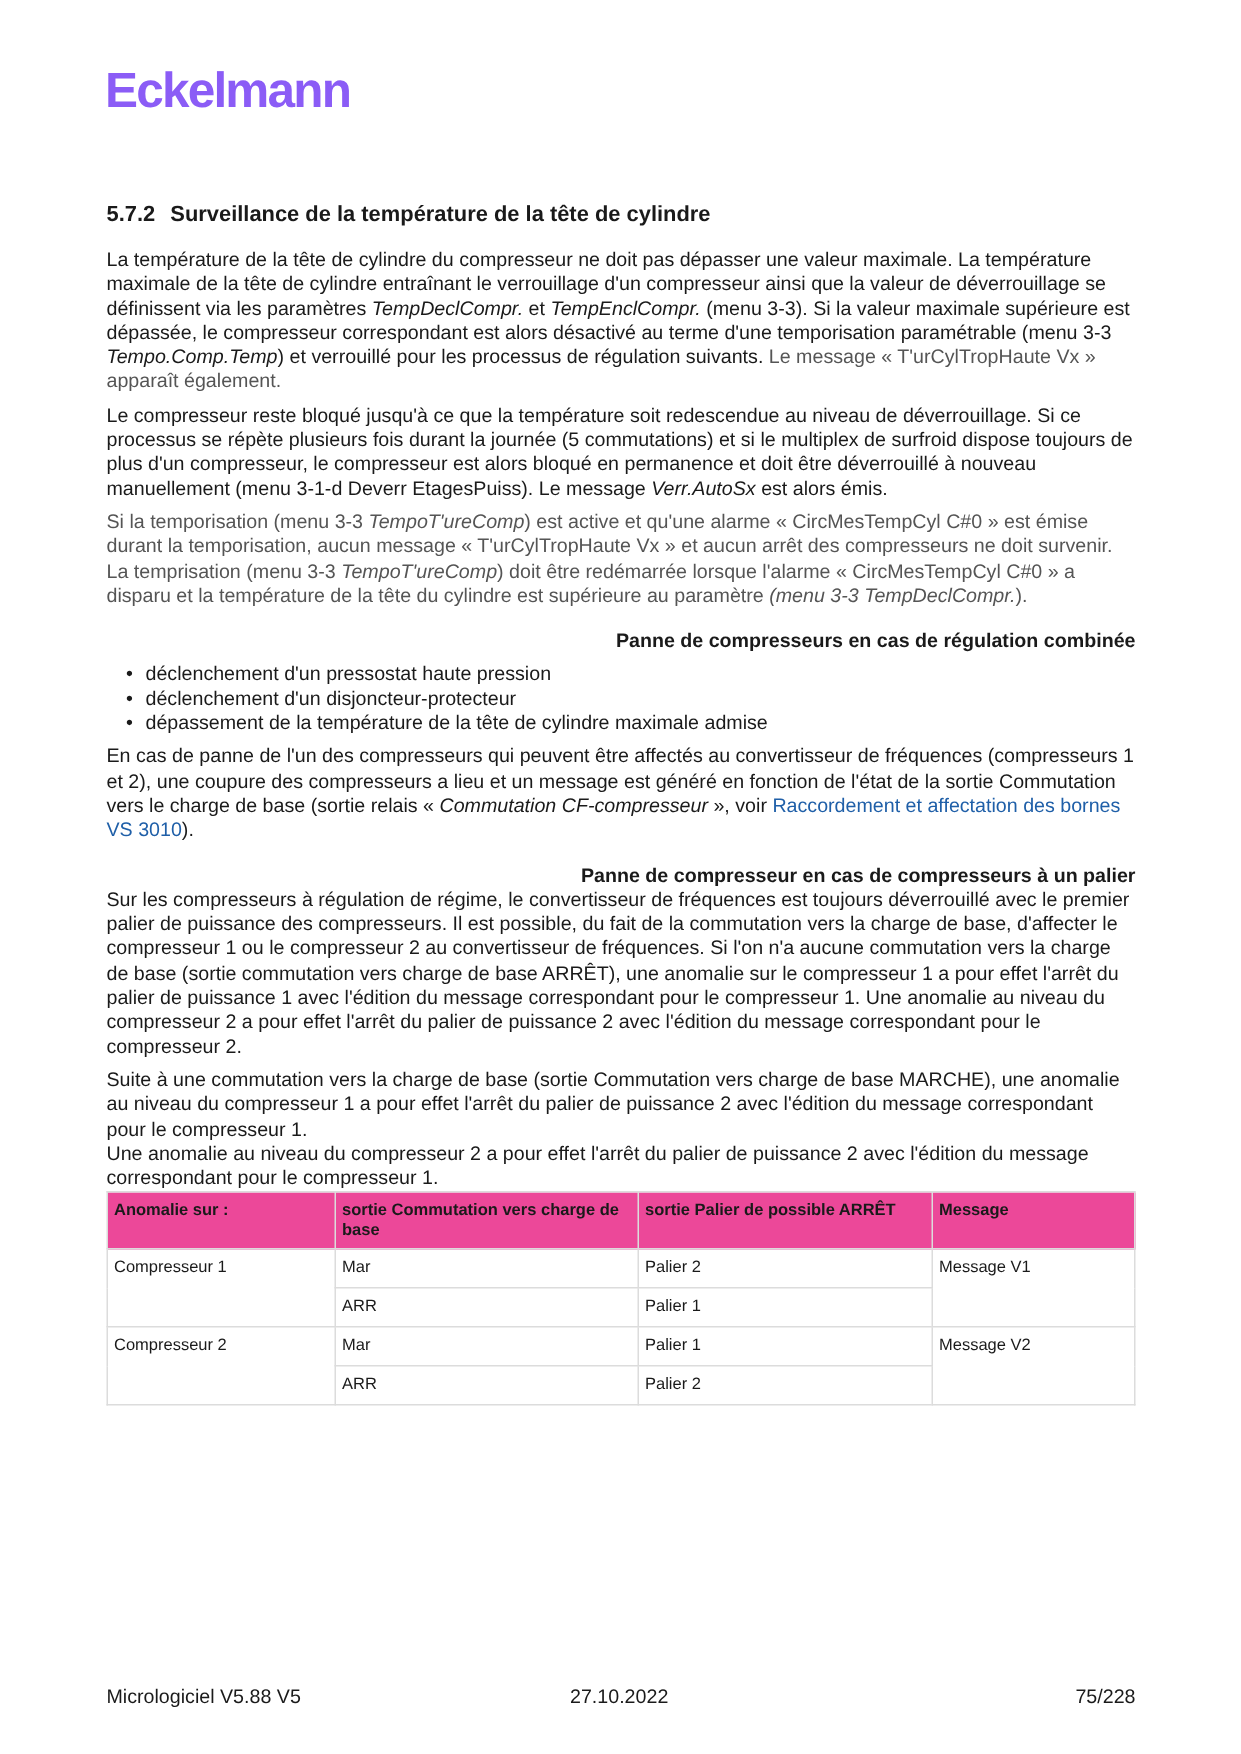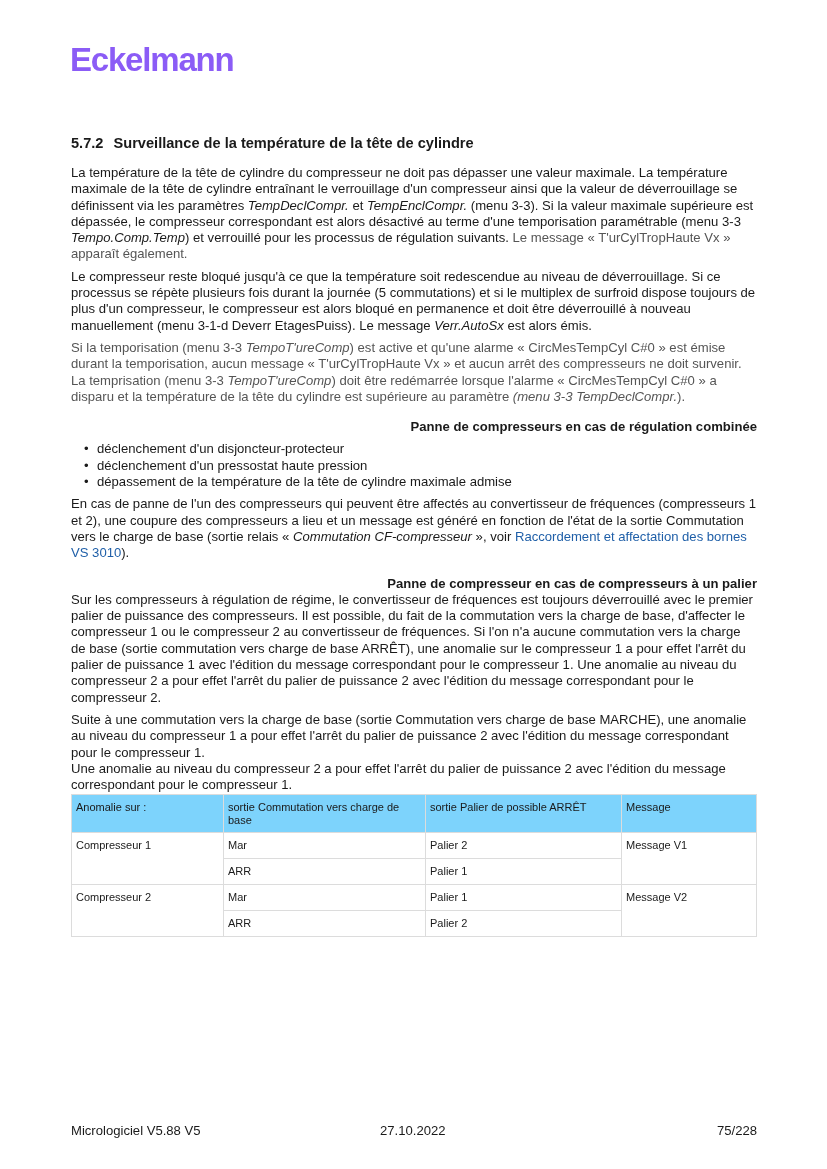--- a/index.html
+++ b/index.html
@@ -11,21 +11,21 @@
   p { margin: 0 0 6px 0; }
   .gray { color: #555555; }
   .link { color: #1f5fa8; }
   em { font-style: italic; }
   .subhead { font-weight: bold; margin-top: 14px; text-align: right; }
   ul { margin: 6px 0 6px 0; padding-left: 15px; list-style: none; }
   ul li { position: relative; padding-left: 11px; }
   ul li::before { content: "•"; position: absolute; left: -2px; top: 0; }
   table { border-collapse: collapse; width: 686px; font-size: 11px; line-height: 13px; margin-top: 1px; }
   th, td { border: 1px solid #dcdcdc; text-align: left; vertical-align: top; padding: 6px 4px 5px 4px; }
-  th { background: #7dd3fc; font-weight: normal; height: 26px; }
+  th { background: #ec4899; font-weight: bold; height: 26px; }
   td { height: 14px; }
   .c1 { width: 143px; } .c2 { width: 193px; } .c3 { width: 187px; }
   .footer { position: absolute; top: 1123px; left: 71px; width: 686px; font-size: 13.1px; }
   .footer .f-left { position: absolute; left: 0; }
   .footer .f-mid { position: absolute; left: 309px; }
   .footer .f-right { position: absolute; right: 0; }
 </style>
 </head>
 <body>
 
@@ -35,22 +35,22 @@
   <h2><span class="num">5.7.2</span> <span>Surveillance de la température de la tête de cylindre</span></h2>
 
   <p><span>La température de la tête de cylindre du compresseur ne doit pas dépasser une valeur maximale. La température maximale de la tête de cylindre entraînant le verrouillage d'un compresseur ainsi que la valeur de déverrouillage se définissent via les paramètres </span><em>TempDeclCompr.</em><span> et </span><em>TempEnclCompr.</em><span> (menu 3-3). Si la valeur maximale supérieure est dépassée, le compresseur correspondant est alors désactivé au terme d'une temporisation paramétrable (menu 3-3 </span><em>Tempo.Comp.Temp</em><span>) et verrouillé pour les processus de régulation suivants. </span><span class="gray">Le message « T'urCylTropHaute Vx » apparaît également.</span></p>
 
   <p><span>Le compresseur reste bloqué jusqu'à ce que la température soit redescendue au niveau de déverrouillage. Si ce processus se répète plusieurs fois durant la journée (5 commutations) et si le multiplex de surfroid dispose toujours de plus d'un compresseur, le compresseur est alors bloqué en permanence et doit être déverrouillé à nouveau manuellement (menu 3-1-d Deverr EtagesPuiss). Le message </span><em>Verr.AutoSx</em><span> est alors émis.</span></p>
 
   <p class="gray"><span>Si la temporisation (menu 3-3 </span><em>TempoT'ureComp</em><span>) est active et qu'une alarme « CircMesTempCyl C#0 » est émise durant la temporisation, aucun message « T'urCylTropHaute Vx » et aucun arrêt des compresseurs ne doit survenir. La temprisation (menu 3-3 </span><em>TempoT'ureComp</em><span>) doit être redémarrée lorsque l'alarme « CircMesTempCyl C#0 » a disparu et la température de la tête du cylindre est supérieure au paramètre </span><em>(menu 3-3 TempDeclCompr.</em><span>).</span></p>
 
   <div class="subhead">Panne de compresseurs en cas de régulation combinée</div>
   <ul>
+    <li>déclenchement d'un pressostat haute pression</li>
     <li>déclenchement d'un disjoncteur-protecteur</li>
-    <li>déclenchement d'un pressostat haute pression</li>
     <li>dépassement de la température de la tête de cylindre maximale admise</li>
   </ul>
   <p><span>En cas de panne de l'un des compresseurs qui peuvent être affectés au convertisseur de fréquences (compresseurs 1 et 2), une coupure des compresseurs a lieu et un message est généré en fonction de l'état de la sortie Commutation vers le charge de base (sortie relais « </span><em>Commutation CF-compresseur</em><span> », voir </span><span class="link">Raccordement et affectation des bornes VS 3010</span><span>).</span></p>
 
   <div class="subhead">Panne de compresseur en cas de compresseurs à un palier</div>
   <p>Sur les compresseurs à régulation de régime, le convertisseur de fréquences est toujours déverrouillé avec le premier palier de puissance des compresseurs. Il est possible, du fait de la commutation vers la charge de base, d'affecter le compresseur 1 ou le compresseur 2 au convertisseur de fréquences. Si l'on n'a aucune commutation vers la charge de base (sortie commutation vers charge de base ARRÊT), une anomalie sur le compresseur 1 a pour effet l'arrêt du palier de puissance 1 avec l'édition du message correspondant pour le compresseur 1. Une anomalie au niveau du compresseur 2 a pour effet l'arrêt du palier de puissance 2 avec l'édition du message correspondant pour le compresseur 2.</p>
   <div>Suite à une commutation vers la charge de base (sortie Commutation vers charge de base MARCHE), une anomalie au niveau du compresseur 1 a pour effet l'arrêt du palier de puissance 2 avec l'édition du message correspondant pour le compresseur 1.</div>
   <div>Une anomalie au niveau du compresseur 2 a pour effet l'arrêt du palier de puissance 2 avec l'édition du message correspondant pour le compresseur 1.</div>
 
   <table>

